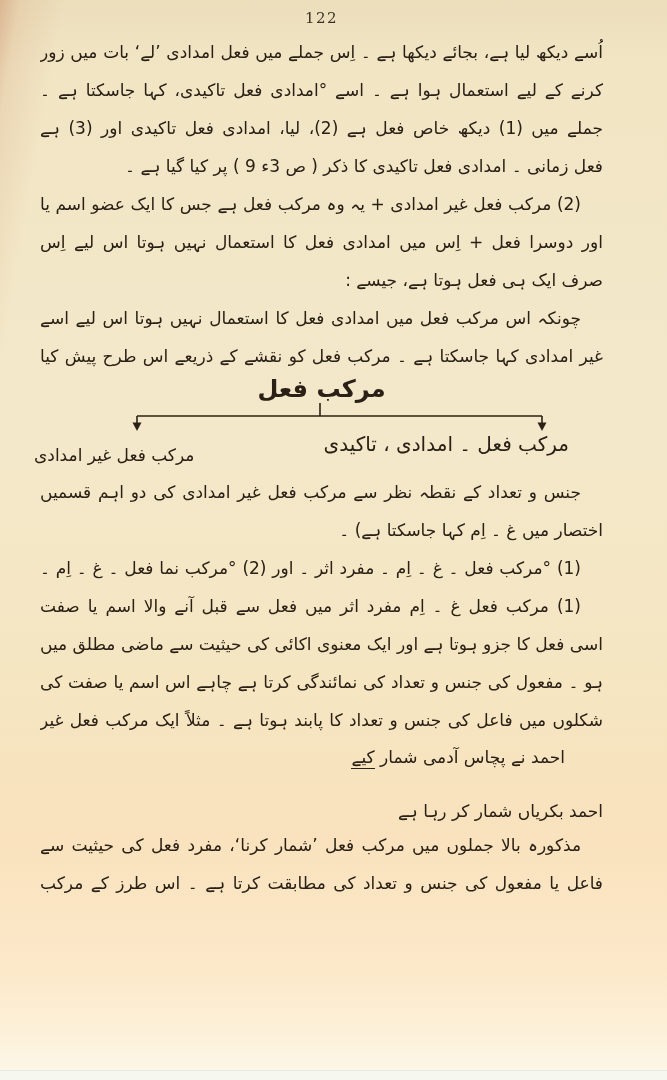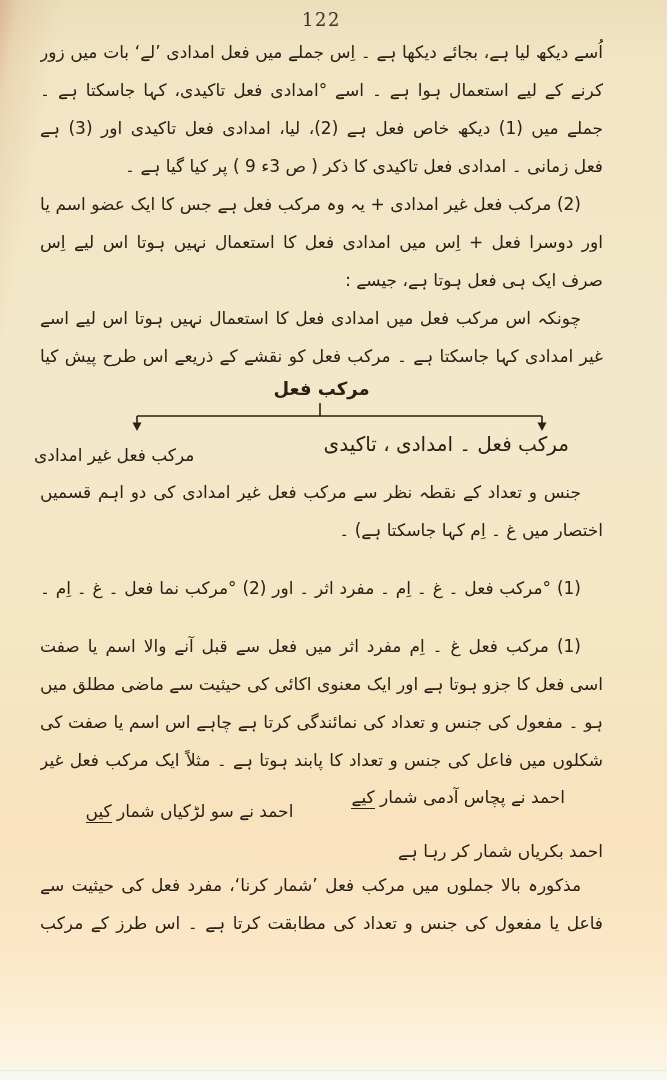--- a/index.html
+++ b/index.html
@@ -7,34 +7,34 @@
   .page{
     position:relative;width:667px;height:1080px;overflow:hidden;
     color:#2a2015;
     background:
       linear-gradient(100deg, rgba(193,122,84,0.40) 0%, rgba(205,145,105,0.18) 2.4%, rgba(0,0,0,0) 7.5%),
       linear-gradient(180deg,#ecdebb 0%,#f1e5c4 6%,#f3e8ca 40%,#f5e6c2 62%,#f9e2bd 78%,#fce9ca 90%,#fdf1da 96%,#fcf6e6 99%,#ffffff 100%);
   }
   .bottom-strip{position:absolute;left:0;right:0;bottom:0;height:9px;background:#f6f8ef;border-top:1px solid #e6ecdc;}
   .content{position:absolute;top:0;left:40px;width:563px;direction:rtl;}
   .pagenum{direction:ltr;text-align:center;padding-top:9px;height:25px;
-    font-family:"DejaVu Serif",serif;font-size:18px;letter-spacing:1.5px;color:#3a3226;}
+    font-family:"DejaVu Serif",serif;font-size:15px;letter-spacing:1.5px;color:#3a3226;}
   .line{
     height:38px;line-height:36px;font-size:17px;overflow:hidden;
     text-align:justify;text-align-last:justify;
   }
   .p{text-align:right;text-align-last:right;}
   .ind{text-indent:22px;}
   .ind2{text-indent:58px;}
-  .m8{margin-top:20px;}
+  .m8{margin-top:0;}
   .und{border-bottom:1.5px solid #2a2015;padding-bottom:1px;}
 
   
   .diagram{height:98px;position:relative;}
-  .d-root{text-align:center;font-size:18px;font-weight:bold;height:26px;line-height:26px;}
+  .d-root{text-align:center;font-size:24px;font-weight:bold;height:26px;line-height:26px;}
   .d-svg{display:block;margin:0 auto;}
   .d-labels{position:relative;height:42px;}
   .d-right{position:absolute;right:34px;top:0;font-size:20px;white-space:nowrap;}
   .d-left{position:absolute;left:-6px;top:13px;font-size:17px;white-space:nowrap;}
 
   
   .examples{height:84px;padding-top:3px;}
   .ex-row{display:flex;height:40px;}
   .ex-cell{font-size:17px;line-height:28px;text-align:right;white-space:nowrap;box-sizing:border-box;}
   .ex-right{flex:0 0 55%;padding-right:38px;}
@@ -82,21 +82,20 @@
     <div class="line p">اختصار میں غ ۔ اِم کہا جاسکتا ہے) ۔</div>
     <div class="line ind m8">(1) °مرکب فعل ۔ غ ۔ اِم ۔ مفرد اثر ۔ اور (2) °مرکب نما فعل ۔ غ ۔ اِم ۔</div>
     <div class="line ind m8">(1) مرکب فعل غ ۔ اِم مفرد اثر میں فعل سے قبل آنے والا اسم یا صفت معنوی اعتبار سے</div>
     <div class="line">اسی فعل کا جزو ہوتا ہے اور ایک معنوی اکائی کی حیثیت سے ماضی مطلق میں جہاں ’نے‘ کا استعمال</div>
     <div class="line">ہو ۔ مفعول کی جنس و تعداد کی نمائندگی کرتا ہے چاہے اس اسم یا صفت کی جنس کچھ ہی ہو اور دوسری</div>
     <div class="line">شکلوں میں فاعل کی جنس و تعداد کا پابند ہوتا ہے ۔ مثلاً ایک مرکب فعل غیر امدادی ہے ’شمار کرنا‘،</div>
 
     <div class="examples">
       <div class="ex-row">
         <div class="ex-cell ex-right"><span>احمد نے پچاس آدمی شمار </span><span class="und">کیے</span></div>
-        <div class="ex-cell ex-left"><span>احمد نے سو لڑکیاں شمار </span><span class="und">کیں</span></div>
       </div>
       <div class="ex-row">
         <div class="ex-cell ex-left"><span>احمد بکریاں شمار کر رہا ہے</span><span class="und"></span></div>
       </div>
     </div>
 
     <div class="line ind">مذکورہ بالا جملوں میں مرکب فعل ’شمار کرنا‘، مفرد فعل کی حیثیت سے پیش آتا ہے اس لیے وہ</div>
     <div class="line">فاعل یا مفعول کی جنس و تعداد کی مطابقت کرتا ہے ۔ اس طرز کے مرکب افعال کی دوسری مثالیں درج</div>
 
   </div>

